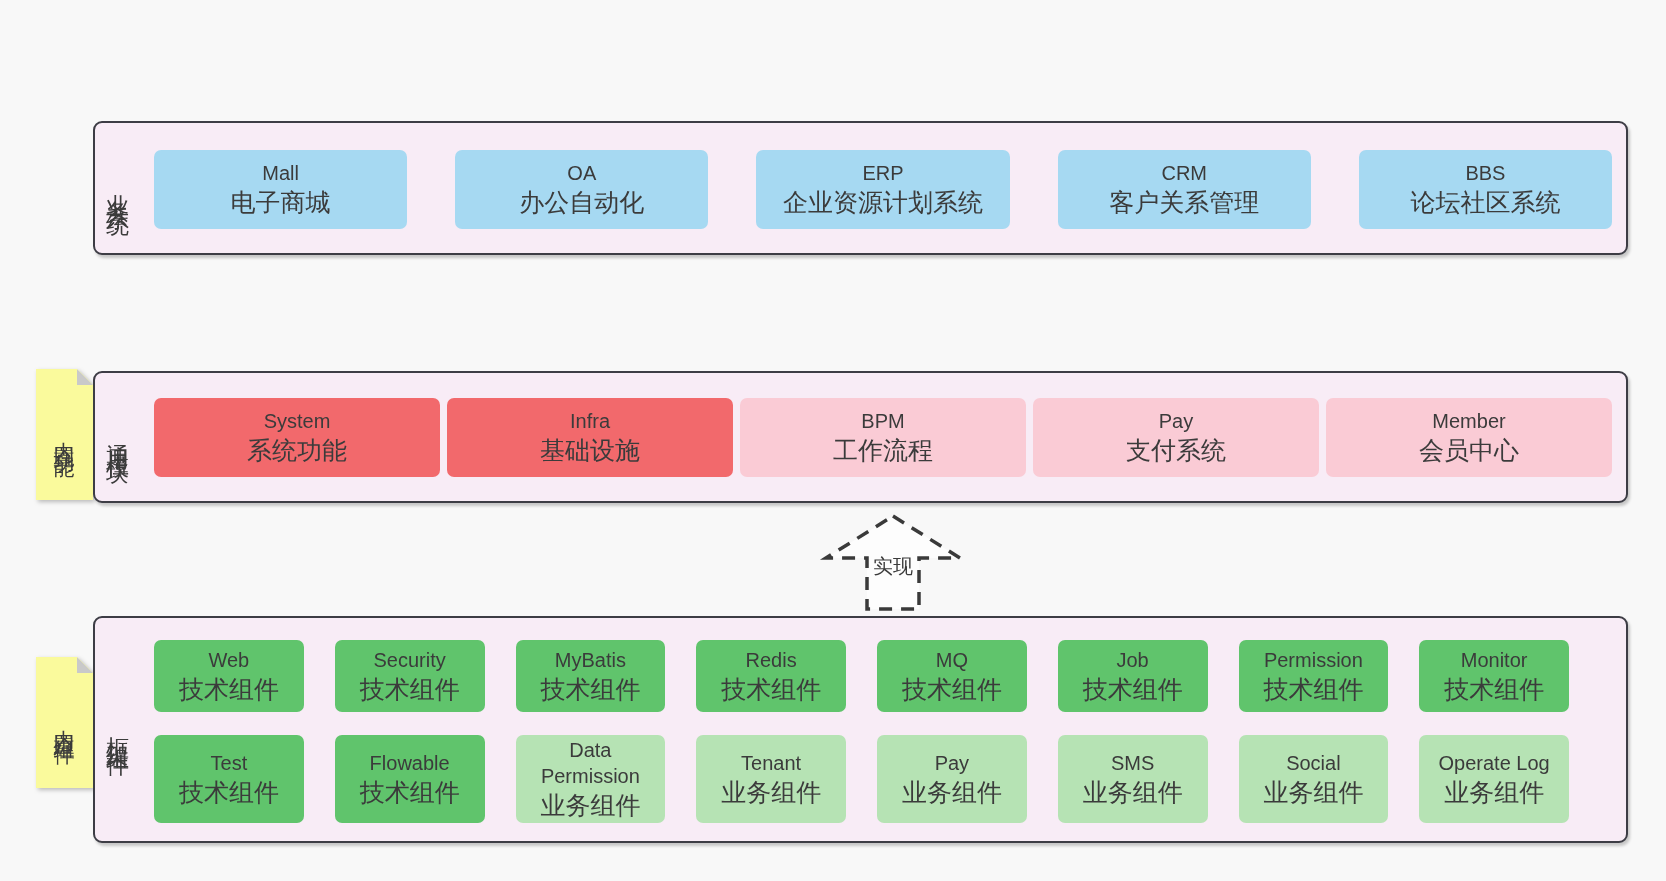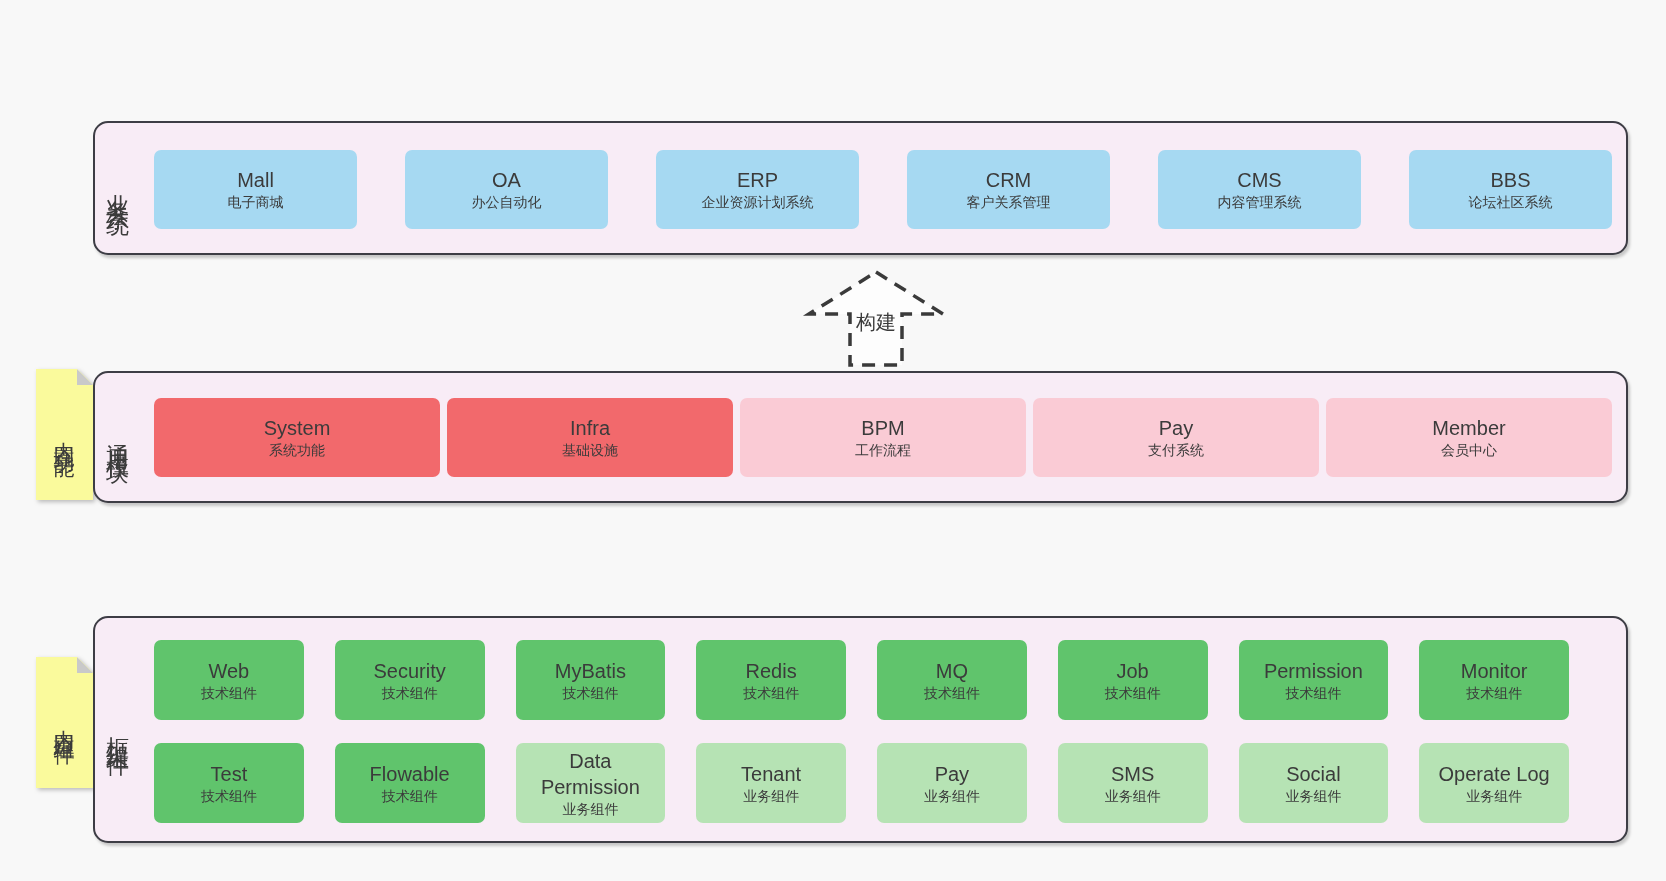--- a/index.html
+++ b/index.html
@@ -10,21 +10,21 @@
     color:var(--text,#3b3b3b);
     position:relative;
   }
   .stage{position:absolute;inset:0;}
 
   
   .panel{
     position:absolute;left:93px;width:1535px;box-sizing:border-box;
     background:var(--panelBg,#f8ecf6);
     border:2px solid var(--panelBorder,#3d3d45);
-    border-radius:15px;
+    border-radius:9px;
     box-shadow:2px 3px 3px rgba(0,0,0,0.20);
   }
   .panel-business{top:121px;height:134px;}
   .panel-modules{top:371px;height:132px;}
   .panel-components{top:616px;height:227px;}
 
   .v-label{
     position:absolute;left:11px;top:50%;transform:translateY(-50%);
     writing-mode:vertical-rl;text-orientation:upright;
     font-size:23px;letter-spacing:6px;line-height:1;
@@ -43,21 +43,21 @@
     column-gap:31px;row-gap:23px;
   }
 
   
   .node{
     flex:1;border-radius:7px;
     display:flex;flex-direction:column;align-items:center;justify-content:center;
     text-align:center;padding:2px 6px;box-sizing:border-box;
   }
   .node .en{font-size:20px;line-height:1.3;}
-  .node .zh{font-size:14px;line-height:1.3;}
+  .node .zh{font-size:25px;line-height:1.3;}
   .node.blue{background:var(--blue,#a6d9f2);}
   .node.red{background:var(--red,#f2696c);}
   .node.pink{background:var(--pink,#facbd5);}
   .node.green{background:var(--green,#60c46c);}
   .node.green-light{background:var(--greenLight,#b6e3b4);}
 
   
   .sticky{
     position:absolute;width:57px;height:131px;box-sizing:border-box;
     background:var(--sticky,#fafa9c);
@@ -125,36 +125,26 @@
       </div>
       <div class="node blue">
         <div class="en">ERP</div>
         <div class="zh">企业资源计划系统</div>
       </div>
       <div class="node blue">
         <div class="en">CRM</div>
         <div class="zh">客户关系管理</div>
       </div>
       <div class="node blue">
-        <div class="en">CMS</div>
-        <div class="zh">内容管理系统</div>
-      </div>
-      <div class="node blue">
         <div class="en">BBS</div>
         <div class="zh">论坛社区系统</div>
       </div>
     </div>
   </section>
 
-  <div class="arrow arrow-build">
-    <svg viewBox="0 0 140 98">
-      <polygon points="70,3 137,45 96,45 96,96 44,96 44,45 3,45"></polygon>
-    </svg>
-    <div class="arrow-label">构建</div>
-  </div>
 
   <section class="panel panel-modules">
     <div class="v-label">通用模块</div>
     <div class="boxes-flex">
       <div class="node red">
         <div class="en">System</div>
         <div class="zh">系统功能</div>
       </div>
       <div class="node red">
         <div class="en">Infra</div>
@@ -168,20 +158,26 @@
         <div class="en">Pay</div>
         <div class="zh">支付系统</div>
       </div>
       <div class="node pink">
         <div class="en">Member</div>
         <div class="zh">会员中心</div>
       </div>
     </div>
   </section>
 
+  <div class="arrow arrow-implement">
+    <svg viewBox="0 0 140 98">
+      <polygon points="70,3 137,45 96,45 96,96 44,96 44,45 3,45"></polygon>
+    </svg>
+    <div class="arrow-label">实现</div>
+  </div>
 
   <section class="panel panel-components">
     <div class="v-label">框架组件</div>
     <div class="boxes-grid">
       <div class="node green">
         <div class="en">Web</div>
         <div class="zh">技术组件</div>
       </div>
       <div class="node green">
         <div class="en">Security</div>

